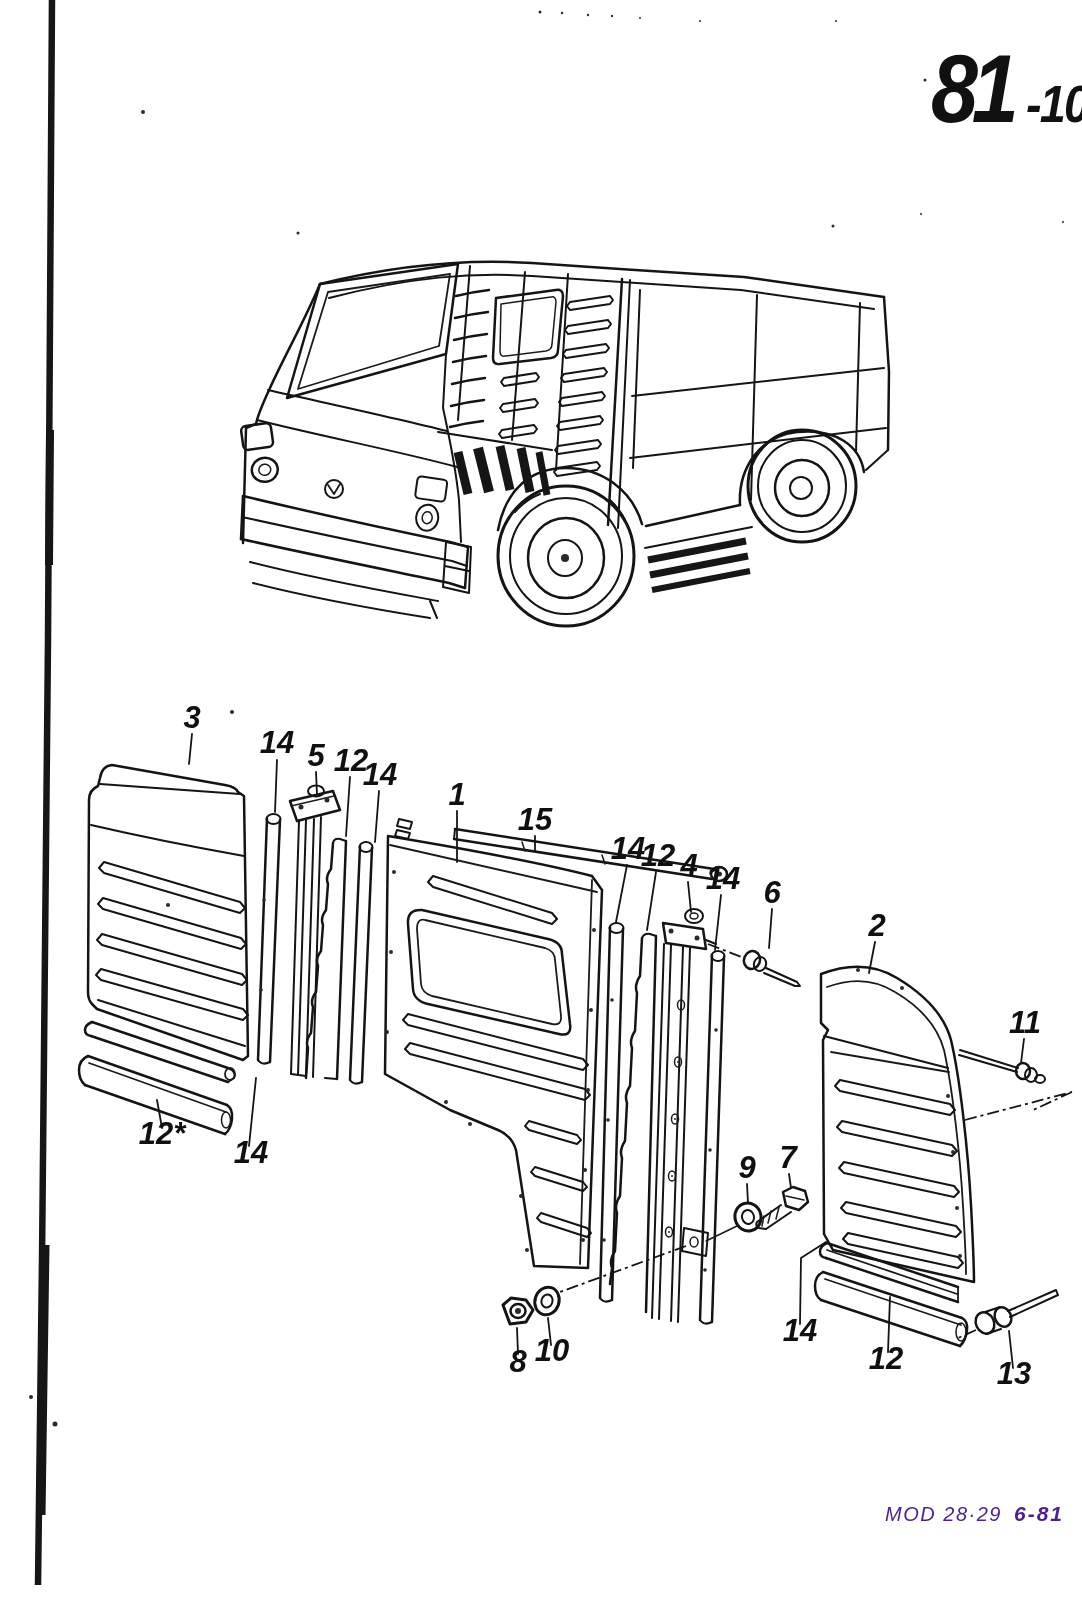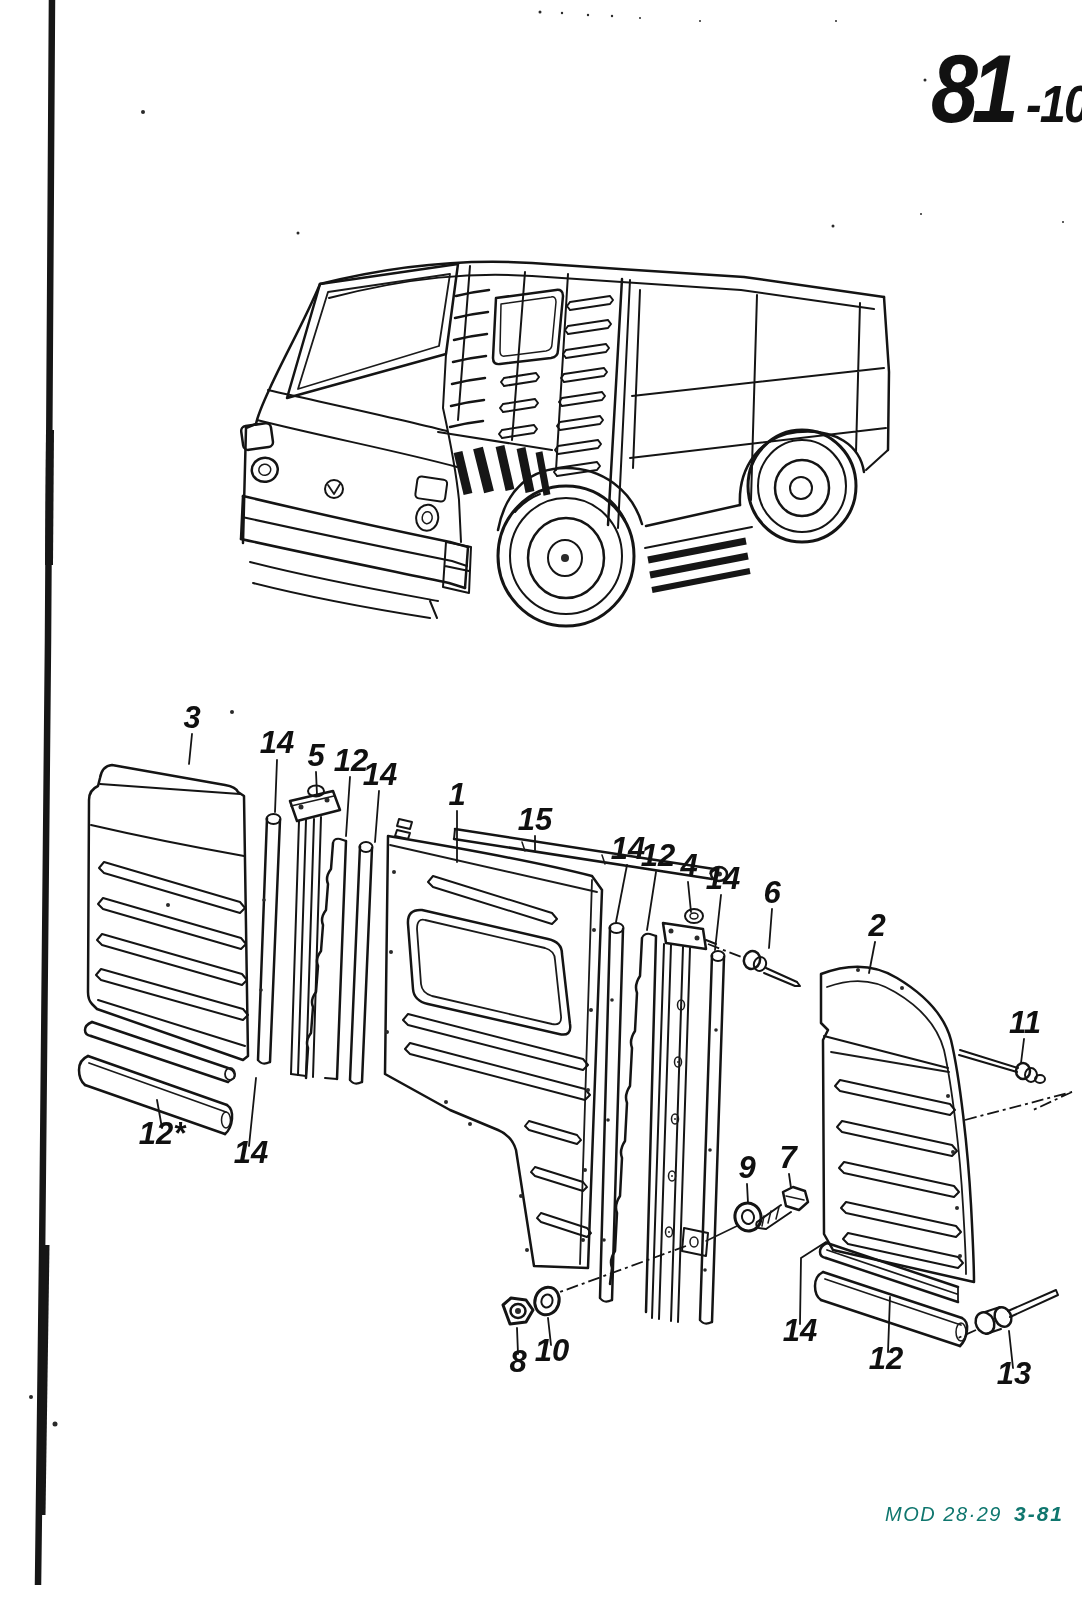--- a/index.html
+++ b/index.html
@@ -5,21 +5,21 @@
   html,body{margin:0;padding:0;background:#e8e8e8;}
   .page{position:relative;width:1082px;height:1600px;background:#ffffff;overflow:hidden;
         font-family:"Liberation Sans",sans-serif;color:#111;font-style:italic;}
   .art{position:absolute;left:0;top:0;width:1082px;height:1600px;}
   
   .pagenum{position:absolute;top:34px;left:931px;display:flex;align-items:baseline;white-space:nowrap;}
   .pagenum .big{font-size:96px;font-weight:700;letter-spacing:-7px;transform:scaleX(.88);transform-origin:left bottom;}
   .pagenum .small{font-size:52px;font-weight:700;letter-spacing:-2px;margin-left:2px;transform:scaleX(.9);transform-origin:left bottom;}
   
   .footer{position:absolute;top:1502px;right:18px;font-size:20px;letter-spacing:1.5px;
-          color:#0f766e;display:flex;gap:12px;align-items:flex-end;}
+          color:#4c1d95;display:flex;gap:12px;align-items:flex-end;}
   .footer .ed{font-weight:700;font-size:21px;letter-spacing:2px;}
   
   .s25{stroke:#141414;stroke-width:2.5;fill:none;stroke-linecap:round;stroke-linejoin:round}
   .s3{stroke:#141414;stroke-width:3;fill:none;stroke-linecap:round;stroke-linejoin:round}
   .s2{stroke:#141414;stroke-width:2;fill:none;stroke-linecap:round;stroke-linejoin:round}
   .s18{stroke:#1a1a1a;stroke-width:1.8;fill:none;stroke-linecap:round;stroke-linejoin:round}
   .s15{stroke:#1a1a1a;stroke-width:1.5;fill:none;stroke-linecap:round;stroke-linejoin:round}
   .ld{stroke:#141414;stroke-width:1.8;fill:none;stroke-linecap:round}
   .dd{stroke:#141414;stroke-width:1.8;fill:none;stroke-dasharray:12 4 3 4}
   .blk{stroke:#161616;fill:none;stroke-linecap:butt}
@@ -433,16 +433,16 @@
       <text class="callout" x="518" y="1372">8</text>
       <text class="callout" x="552" y="1361">10</text>
       <text class="callout" x="800" y="1341">14</text>
       <text class="callout" x="886" y="1369">12</text>
       <text class="callout" x="1014" y="1384">13</text>
     </g>
   </svg>
 
   <div class="footer">
     <span class="mod">MOD 28·29</span>
-    <span class="ed">3-81</span>
+    <span class="ed">6-81</span>
   </div>
 
 </div>
 
 </body></html>

